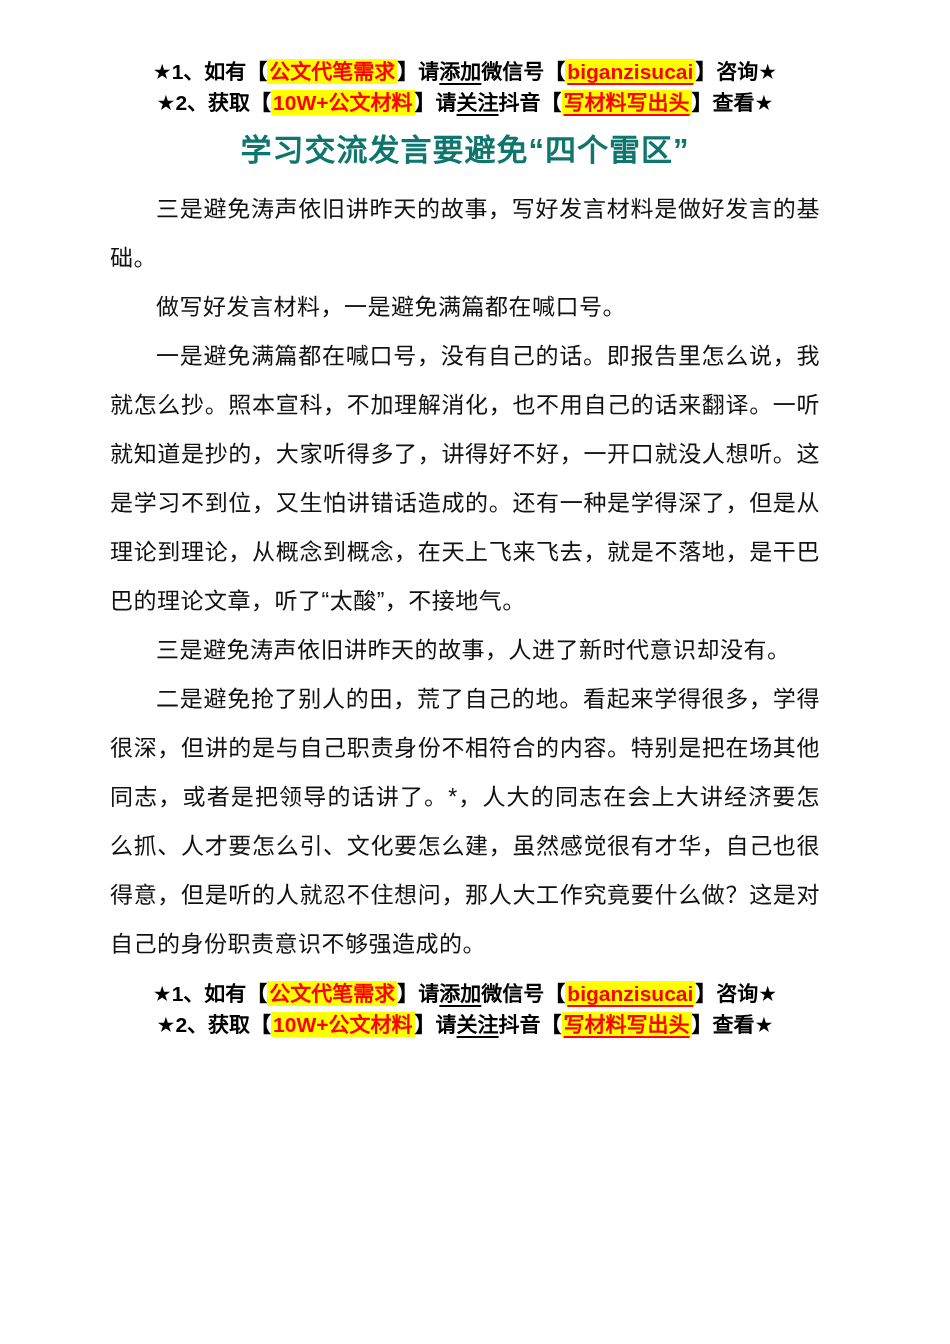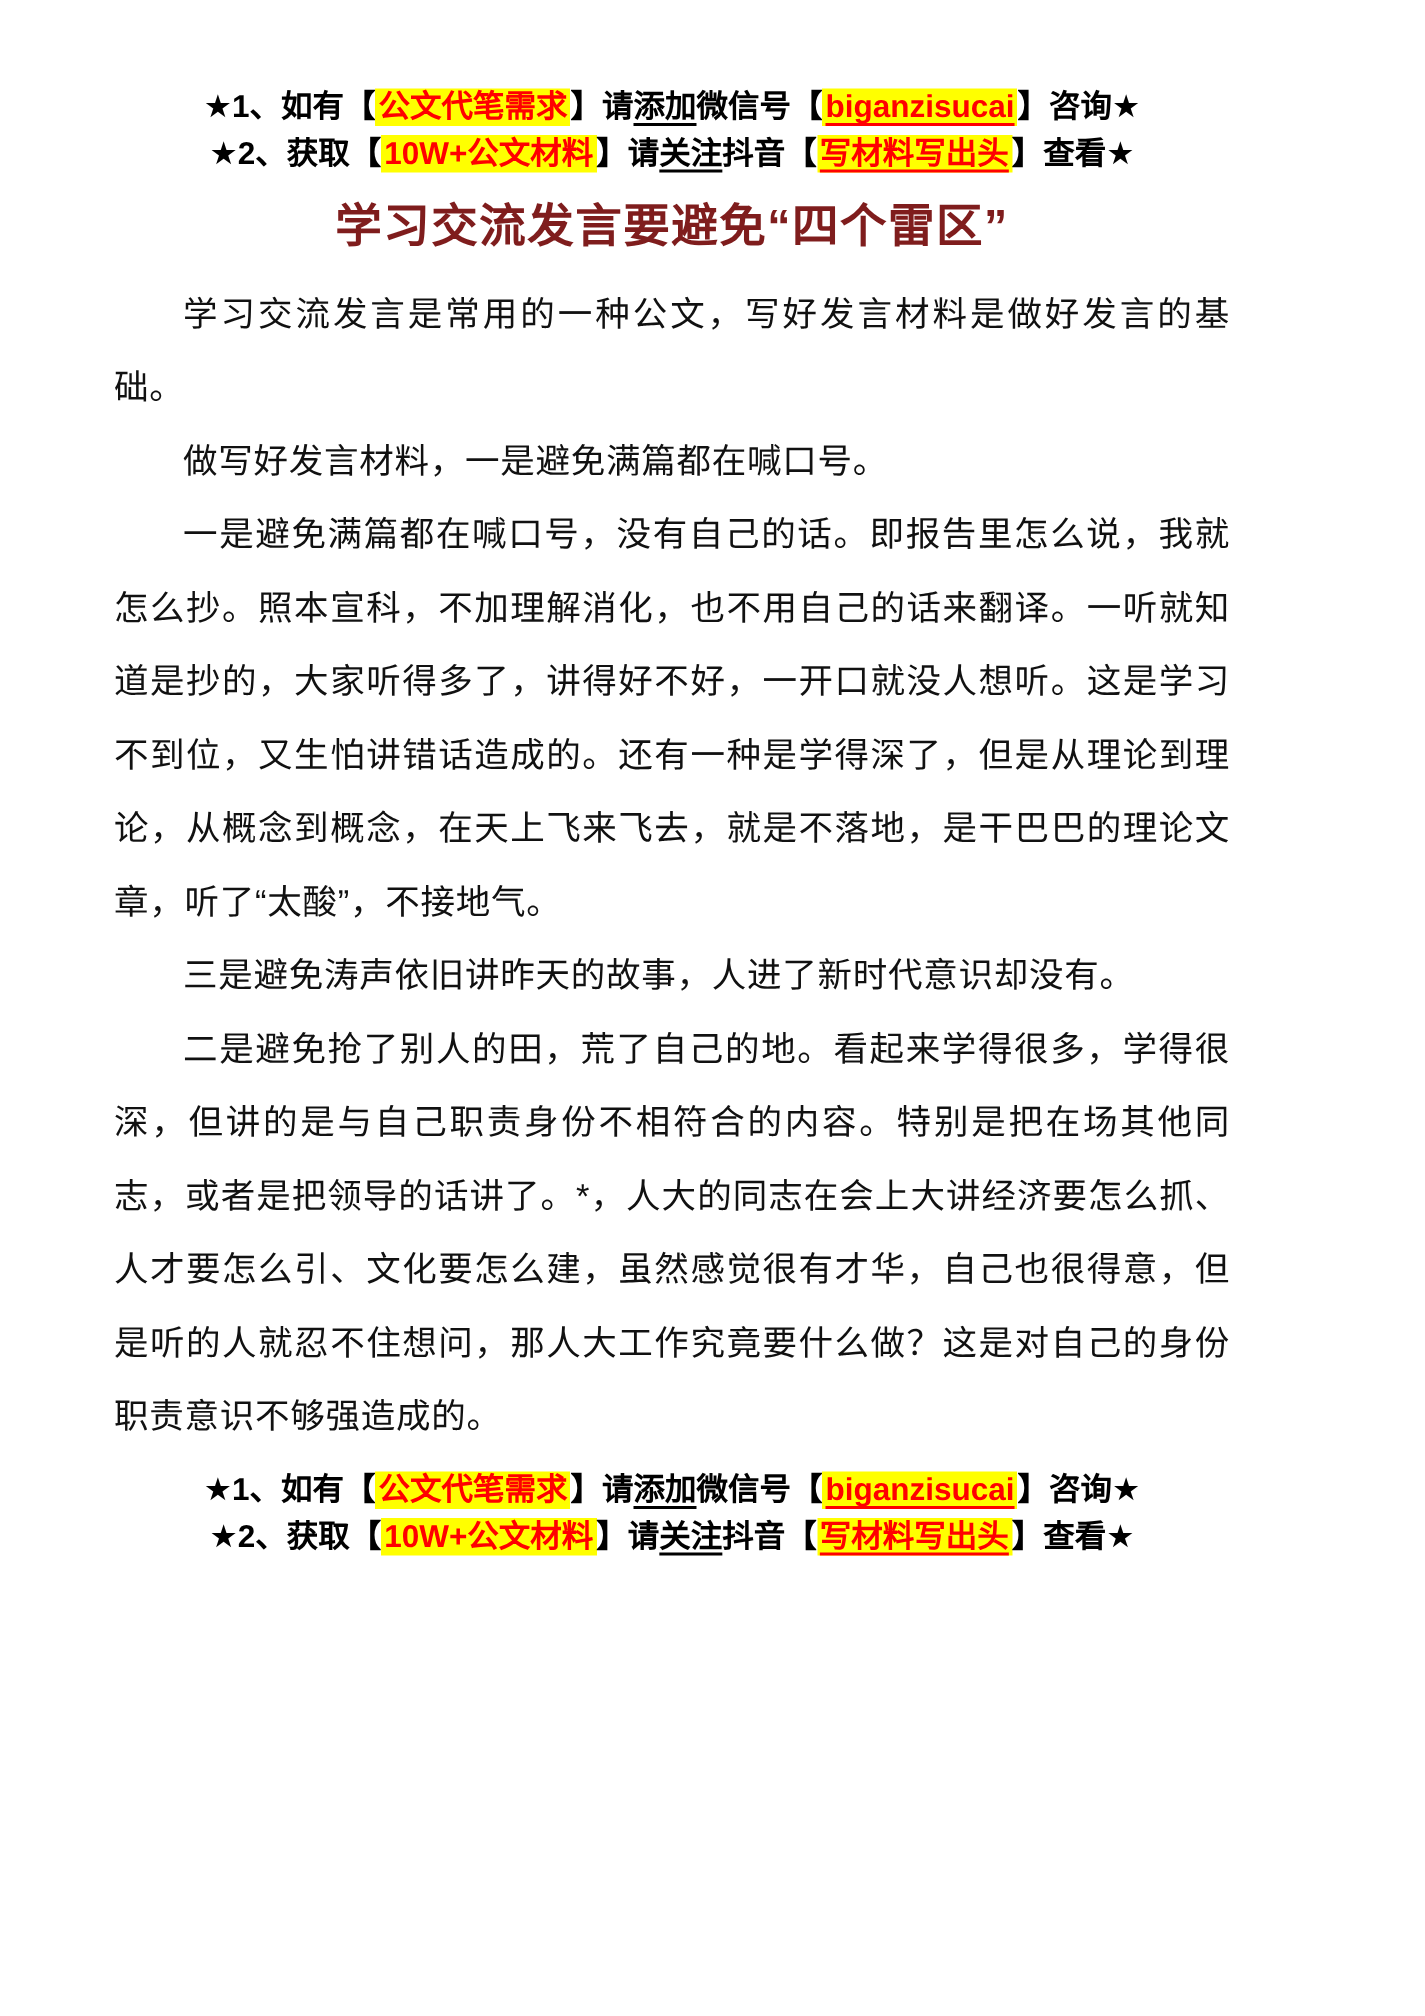--- a/index.html
+++ b/index.html
@@ -11,21 +11,21 @@
     width: 950px;
     height: 1344px;
     font-family: "Liberation Sans", "DejaVu Sans", sans-serif;
     color: #111111;
     overflow: hidden;
   }
   .page {
     box-sizing: border-box;
     width: 950px;
     height: 1344px;
-    padding: 56px 130px 0 76px;
+    padding: 56px 130px 0 110px;
   }
   
   .banner {
     text-align: center;
     font-size: 21px;
     line-height: 31px;
     font-weight: 700;
     color: #000000;
     white-space: nowrap;
   }
@@ -48,21 +48,21 @@
     text-decoration-thickness: 2px;
     text-underline-offset: 4px;
   }
   
   .doc-title {
     margin: 10px 0 0 0;
     font-size: 31px;
     line-height: 46px;
     font-weight: 700;
     text-align: center;
-    color: #7f1d1d;
+    color: #0f766e;
     letter-spacing: 1px;
   }
   
   .doc-body {
     margin-top: 11px;
     font-size: 23px;
     line-height: 49px;
     letter-spacing: 0.5px;
     text-align: justify;
     color: #111111;
@@ -82,21 +82,21 @@
 <div class="page">
 
   <div class="banner">
     <div class="banner-line"><span class="seg">★1、如有【</span><span class="seg hl-red">公文代笔需求</span><span class="seg">】请</span><span class="seg u-black">添加</span><span class="seg">微信号【</span><span class="seg hl-red u-red">biganzisucai</span><span class="seg">】咨询★</span></div>
     <div class="banner-line"><span class="seg">★2、获取【</span><span class="seg hl-red">10W+公文材料</span><span class="seg">】请</span><span class="seg u-black">关注</span><span class="seg">抖音【</span><span class="seg hl-red u-red">写材料写出头</span><span class="seg">】查看★</span></div>
   </div>
 
   <h1 class="doc-title">学习交流发言要避免“四个雷区”</h1>
 
   <div class="doc-body">
-      <p class="body-para">学习交流发言是常用的一种公文，写好发言材料是做好发言的基础。</p>
+      <p class="body-para">三是避免涛声依旧讲昨天的故事，写好发言材料是做好发言的基础。</p>
       <p class="body-para">做写好发言材料，一是避免满篇都在喊口号。</p>
       <p class="body-para">一是避免满篇都在喊口号，没有自己的话。即报告里怎么说，我就怎么抄。照本宣科，不加理解消化，也不用自己的话来翻译。一听就知道是抄的，大家听得多了，讲得好不好，一开口就没人想听。这是学习不到位，又生怕讲错话造成的。还有一种是学得深了，但是从理论到理论，从概念到概念，在天上飞来飞去，就是不落地，是干巴巴的理论文章，听了“太酸”，不接地气。</p>
       <p class="body-para">三是避免涛声依旧讲昨天的故事，人进了新时代意识却没有。</p>
       <p class="body-para">二是避免抢了别人的田，荒了自己的地。看起来学得很多，学得很深，但讲的是与自己职责身份不相符合的内容。特别是把在场其他同志，或者是把领导的话讲了。*，人大的同志在会上大讲经济要怎么抓、人才要怎么引、文化要怎么建，虽然感觉很有才华，自己也很得意，但是听的人就忍不住想问，那人大工作究竟要什么做？这是对自己的身份职责意识不够强造成的。</p>
     </div>
 
   <div class="banner footer-banner">
     <div class="banner-line"><span class="seg">★1、如有【</span><span class="seg hl-red">公文代笔需求</span><span class="seg">】请</span><span class="seg u-black">添加</span><span class="seg">微信号【</span><span class="seg hl-red u-red">biganzisucai</span><span class="seg">】咨询★</span></div>
     <div class="banner-line"><span class="seg">★2、获取【</span><span class="seg hl-red">10W+公文材料</span><span class="seg">】请</span><span class="seg u-black">关注</span><span class="seg">抖音【</span><span class="seg hl-red u-red">写材料写出头</span><span class="seg">】查看★</span></div>
   </div>

